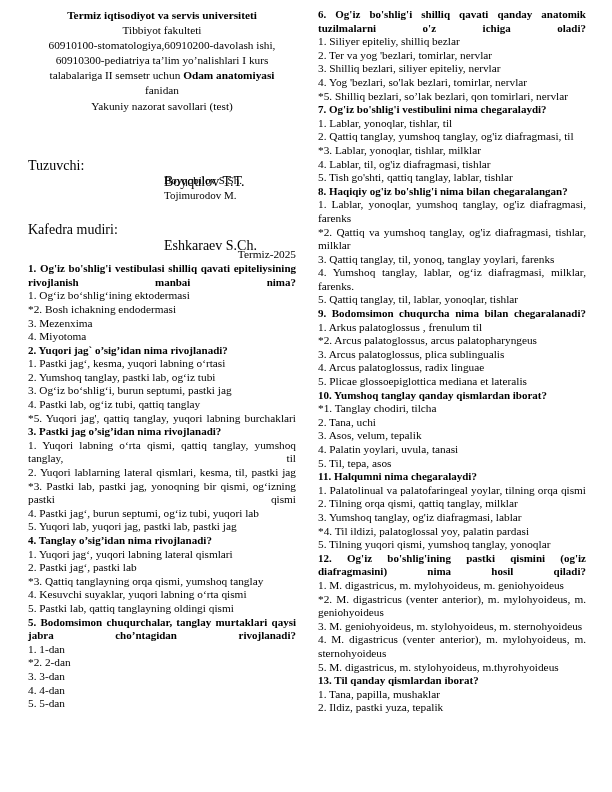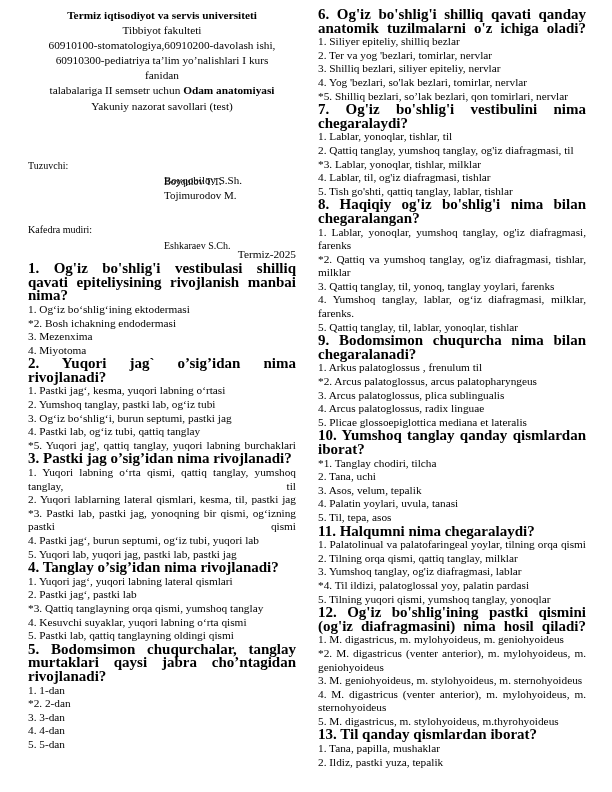--- a/index.html
+++ b/index.html
@@ -36,41 +36,41 @@
     font-size: 11.3px;
     line-height: 15.1px;
   }
   .titleblock .ln { display: block; }
   .titleblock .b { font-weight: bold; }
   .spacer-lg { height: 44px; }
   .spacer-md { height: 18px; }
   .spacer-sm { height: 10px; }
   
   .sigrow {
-    font-size: 10px;
+    font-size: 14px;
     line-height: 15.3px;
     position: relative;
     height: 15.3px;
   }
   .sigrow .lbl { position: absolute; left: 0; top: 0; }
   .sigrow .val { position: absolute; left: 136px; top: 16px; }
   .sigline {
     font-size: 11px;
     line-height: 15.3px;
     padding-left: 136px;
   }
   .centerline {
     text-align: right;
     font-size: 11.3px;
     line-height: 15.3px;
   }
   
   .q {
     font-weight: bold;
-    font-size: 15px;
+    font-size: 11px;
     line-height: 13.6px;
     text-align: justify;
     text-align-last: left;
     margin: 0;
   }
   .a {
     font-weight: normal;
     font-size: 11.3px;
     line-height: 13.6px;
     text-align: justify;
@@ -84,22 +84,22 @@
 
 <div class="page">
   <div class="cols">
 
     <div class="col">
       <div class="titleblock">
         <span class="ln b">Termiz iqtisodiyot va servis universiteti</span>
         <span class="ln">Tibbiyot fakulteti</span>
         <span class="ln">60910100-stomatologiya,60910200-davolash ishi,</span>
         <span class="ln">60910300-pediatriya ta’lim yo’nalishlari I kurs</span>
+        <span class="ln"><span>talabalariga II semsetr uchun </span><span class="b">Odam anatomiyasi</span></span>
         <span class="ln">fanidan</span>
-        <span class="ln"><span>talabalariga II semsetr uchun </span><span class="b">Odam anatomiyasi</span></span>
         <span class="ln">Yakuniy nazorat savollari (test)</span>
       </div>
 
       <div class="spacer-lg"></div>
 
       <div class="sigrow">
         <span class="lbl">Tuzuvchi:</span>
         <span class="val">Boyqulov T.T.</span>
       </div>
       <div class="sigline">Boyqobilov S.Sh.</div>

